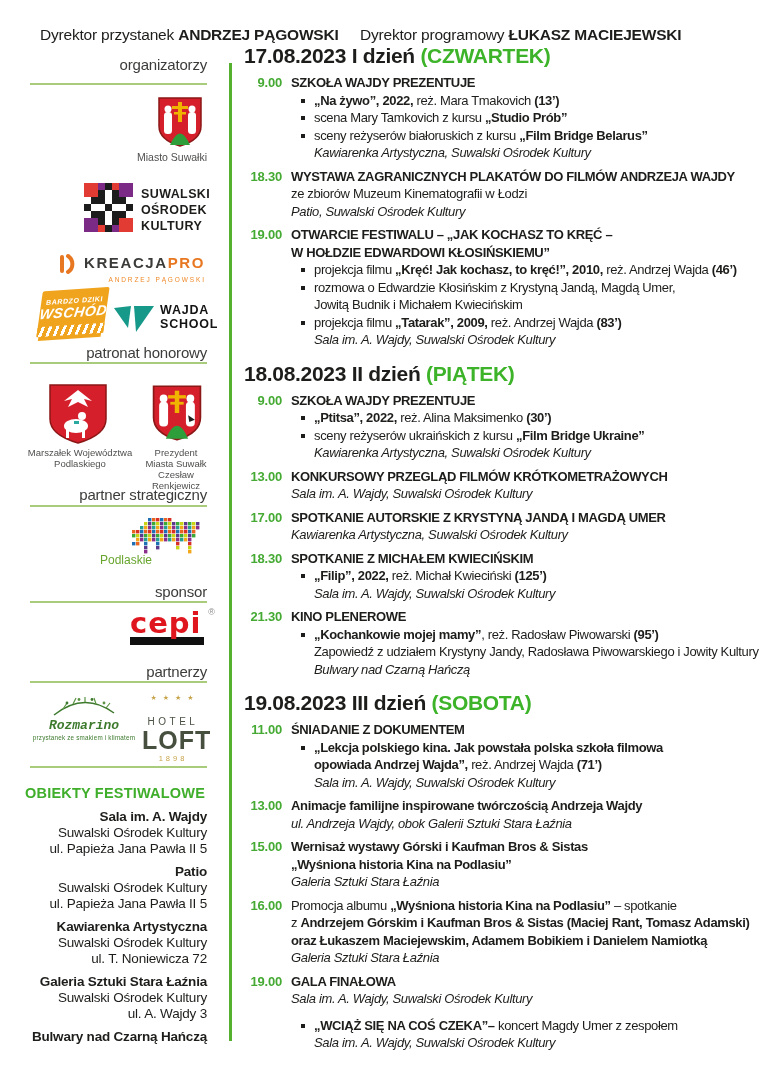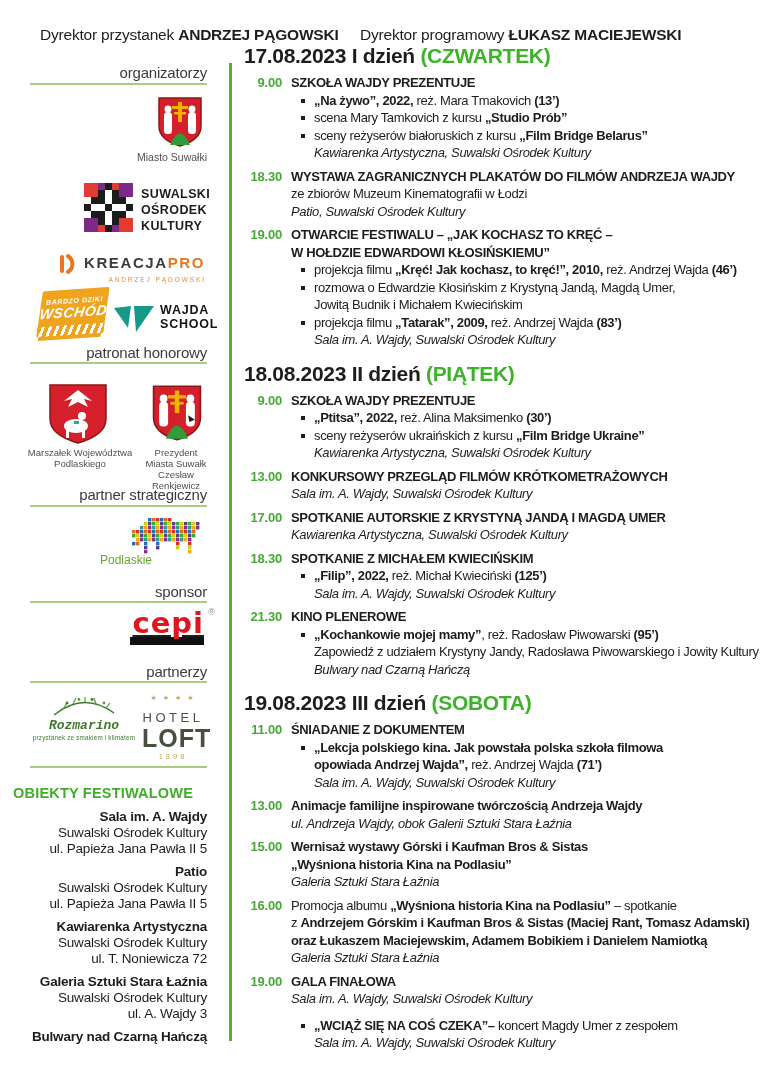--- a/index.html
+++ b/index.html
@@ -31,36 +31,36 @@
        transform:skew(-12deg) rotate(-4deg);text-align:center;color:#fff;border-radius:2px;
        box-shadow:0 6px 0 -2px #f0a41e;}
   .bdw .l1{font-size:7px;font-weight:bold;letter-spacing:0.5px;padding-top:8px;}
   .bdw .l2{font-size:14px;font-weight:bold;font-style:italic;letter-spacing:0.5px;}
   .bdw .fringe{margin-top:5px;height:10px;background:repeating-linear-gradient(105deg,#f0a41e 0 4px,#ffffff 4px 7px);}
   
   .ws-text{position:absolute;left:160px;top:303px;font-size:12.5px;font-weight:bold;line-height:14px;letter-spacing:0.8px;color:#141414;}
   
   .podlaskie-label{position:absolute;left:100px;top:553px;font-size:12px;color:#68a52d;}
   
-  .cepi{position:absolute;left:130px;top:610px;width:74px;text-align:right;text-decoration:underline;}
+  .cepi{position:absolute;left:130px;top:610px;width:74px;text-align:left;}
   .cepi .txt{font-family:"DejaVu Sans",sans-serif;font-size:29px;font-weight:bold;color:#e0161f;line-height:26px;letter-spacing:1px;}
   .cepi .bar{height:8px;background:#101010;margin-top:1px;}
   .cepi .reg{position:absolute;top:-3px;right:-11px;font-size:9px;color:#8a8a8a;}
   
   .rozmarino{position:absolute;left:32px;top:697px;width:104px;text-align:center;color:#3e7a2e;}
   .rozmarino .name{font-family:Liberation Mono, monospace;font-style:italic;font-weight:bold;font-size:13px;line-height:17px;}
   .rozmarino .tag{font-size:6.3px;letter-spacing:0.2px;}
   
   .loft{position:absolute;left:142px;top:694px;width:62px;text-align:center;}
   .loft .stars{font-size:7px;color:#c7a449;letter-spacing:2px;}
-  .loft .hotel{font-size:13px;letter-spacing:3.5px;color:#4a5244;margin-top:8px;}
+  .loft .hotel{font-size:10px;letter-spacing:3.5px;color:#4a5244;margin-top:14px;}
   .loft .name{font-size:25px;font-weight:bold;color:#47503f;letter-spacing:1px;line-height:26px;}
   .loft .year{font-size:7.5px;color:#c7a449;letter-spacing:3px;margin-top:1px;}
   
-  .venues-title{position:absolute;right:17px;top:785px;font-size:14.5px;font-weight:bold;color:#3fae2a;letter-spacing:0.2px;}
+  .venues-title{position:absolute;right:5px;top:785px;font-size:14.5px;font-weight:bold;color:#3fae2a;letter-spacing:0.2px;}
   #venues{position:absolute;left:0;right:3px;top:809px;text-align:right;}
   .venue{margin-bottom:7px;}
   .vname{font-weight:bold;font-size:13.5px;line-height:16px;letter-spacing:-0.2px;}
   .vrow{font-size:13.5px;line-height:16px;letter-spacing:-0.2px;}
   
   #program{position:absolute;left:244px;top:44px;width:517px;}
   .day{margin-bottom:13px;}
   .day-h{font-size:21px;font-weight:bold;letter-spacing:-0.3px;margin:0 0 6px 0;}
   .day-h .wd{color:#3cb328;}
   .event{display:flex;margin-bottom:6px;}
@@ -86,21 +86,21 @@
   </div>
   <div class="tophdr" id="hdr-right">
     <span>Dyrektor programowy</span>
     <b>ŁUKASZ MACIEJEWSKI</b>
   </div>
 
   <div class="vline"></div>
 
   <div class="sidebar">
 
-    <div class="sb-label" style="top:64px">organizatorzy</div>
+    <div class="sb-label" style="top:56px">organizatorzy</div>
     <div class="sb-line" style="top:83px"></div>
 
     <svg style="position:absolute;left:157px;top:96px" width="46" height="52" viewBox="0 0 46 52">
       <path d="M2,2 H44 V30 Q44 44 23 50 Q2 44 2 30 Z" fill="#d51f2b" stroke="#8c1717" stroke-width="1.5"></path>
       <rect x="21" y="6" width="4" height="20" fill="#f0b400"></rect>
       <rect x="15" y="10" width="16" height="3" fill="#f0b400"></rect>
       <rect x="17" y="16" width="12" height="2.5" fill="#f0b400"></rect>
       <path d="M13,49 Q23 26 33 49 Z" fill="#2e9e3a"></path>
       <circle cx="11" cy="13" r="3.5" fill="#fff"></circle>
       <rect x="7" y="16" width="8" height="22" rx="3.5" fill="#fff"></rect>

